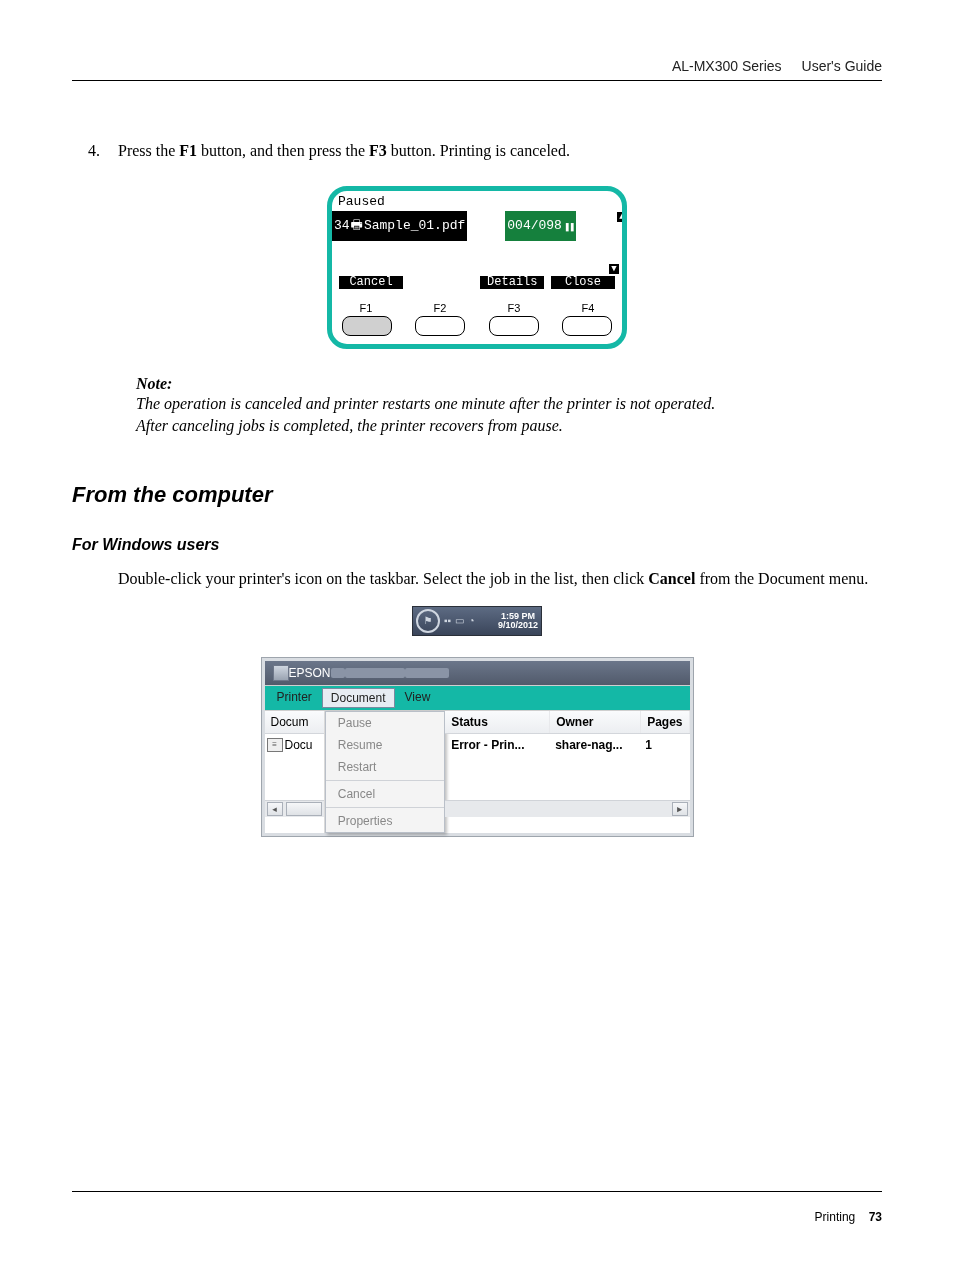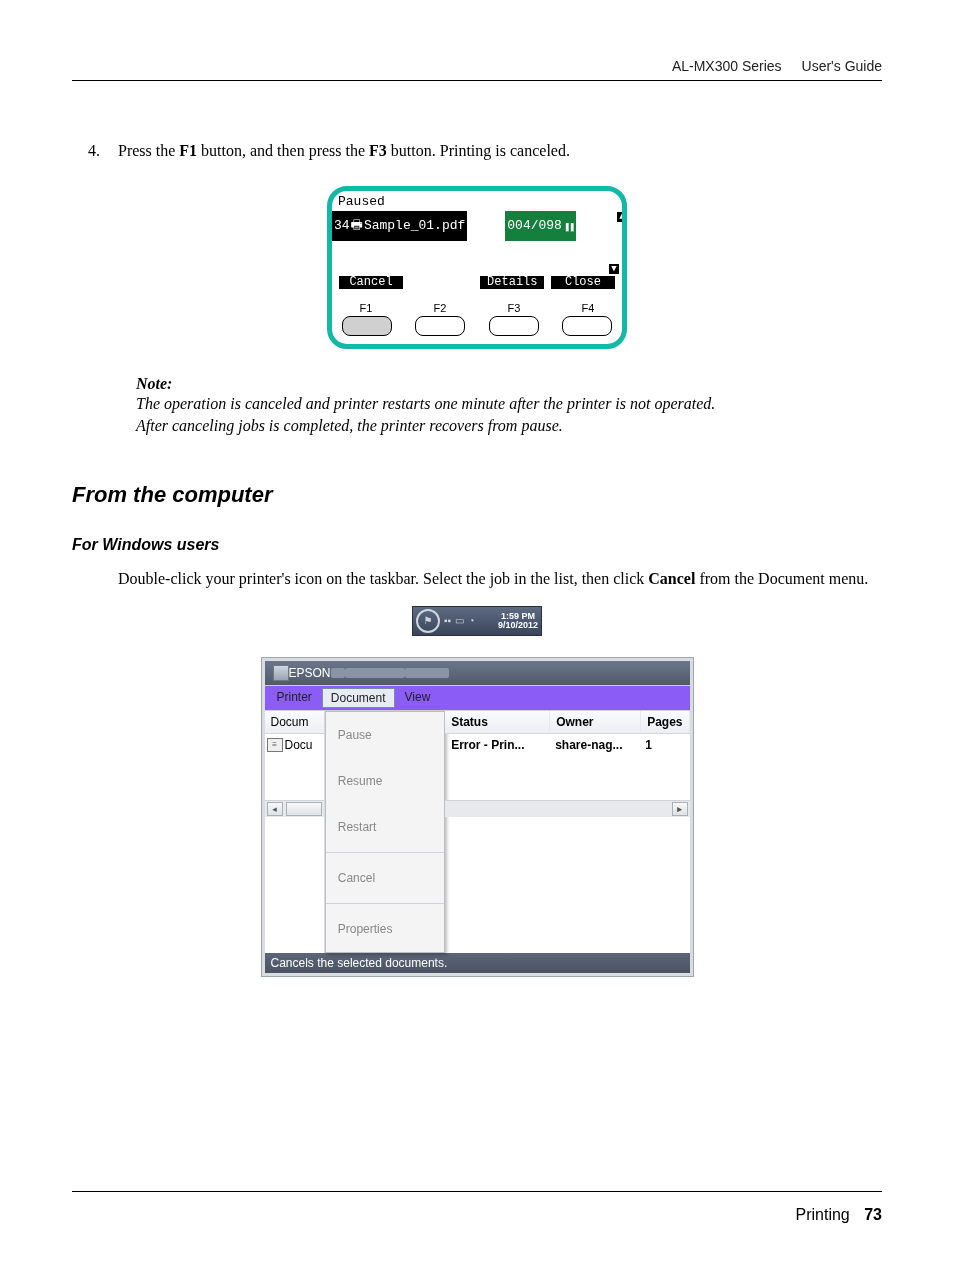--- a/index.html
+++ b/index.html
@@ -37,21 +37,21 @@
     bottom: 82px;
     left: 72px;
     right: 72px;
     border-top: 1px solid #000;
   }
   .footer {
     position: absolute;
     bottom: 50px;
     right: 72px;
     font-family: Arial, Helvetica, sans-serif;
-    font-size: 16px;
+    font-size: 12px;
   }
   .footer b { font-weight: bold; margin-left: 10px; }
 
   .content {
     position: absolute;
     top: 140px;
     left: 72px;
     right: 72px;
   }
 
@@ -263,21 +263,21 @@
     background: linear-gradient(#cfd6e0,#9aa3b1);
     border: 1px solid #6e7789;
   }
   .title-bar .redact {
     display: inline-block;
     height: 10px;
     background: #8a94a6;
     border-radius: 2px;
   }
   .menu-bar {
-    background: #8b5cf6;
+    background: #14b8a6;
     border-top: 1px solid #cfcfcf;
     border-bottom: 1px solid #cfcfcf;
     display: flex;
     gap: 2px;
     padding: 2px 4px;
     color: #222;
   }
   .menu-item { padding: 2px 8px; }
   .menu-item.active {
     border: 1px solid #7a8aa1;
@@ -317,21 +317,21 @@
     color: #555;
   }
   .dropdown {
     width: 136px;
     background: #f4f4f4;
     border: 1px solid #b9bfc8;
     box-shadow: 2px 2px 3px rgba(0,0,0,0.25);
     color: #888;
   }
   .dropdown .ditem {
-    padding: 16px 12px;
+    padding: 4px 12px;
   }
   .dropdown .sep {
     border-top: 1px solid #cfd2d7;
     margin: 2px 0;
   }
   .queue-right {
     flex: 1;
     font-weight: bold;
   }
   .cols {
@@ -519,21 +519,20 @@
             <div class="col-owner">share-nag...</div>
             <div class="col-pages">1</div>
           </div>
           <div style="height:44px"></div>
           <div class="scrollbar-strip">
             <span></span>
             <span class="sb-btn">▸</span>
           </div>
         </div>
       </div>
-      <div class="status-bar">Cancels the selected documents.</div>
     </div>
 
   </div>
 
   <div class="footer-rule"></div>
   <div class="footer">
     <span>Printing</span>
     <b>73</b>
   </div>
 </div>

